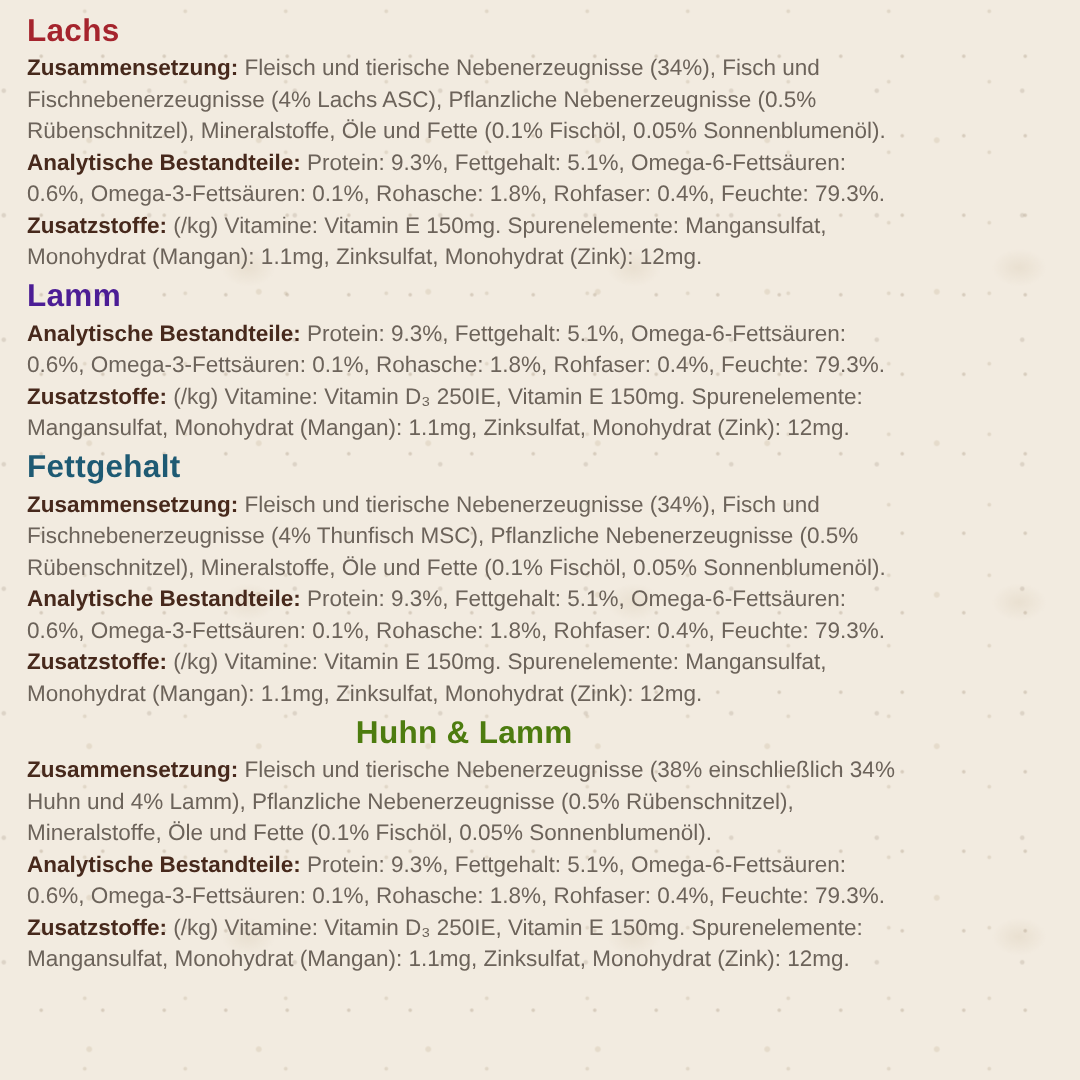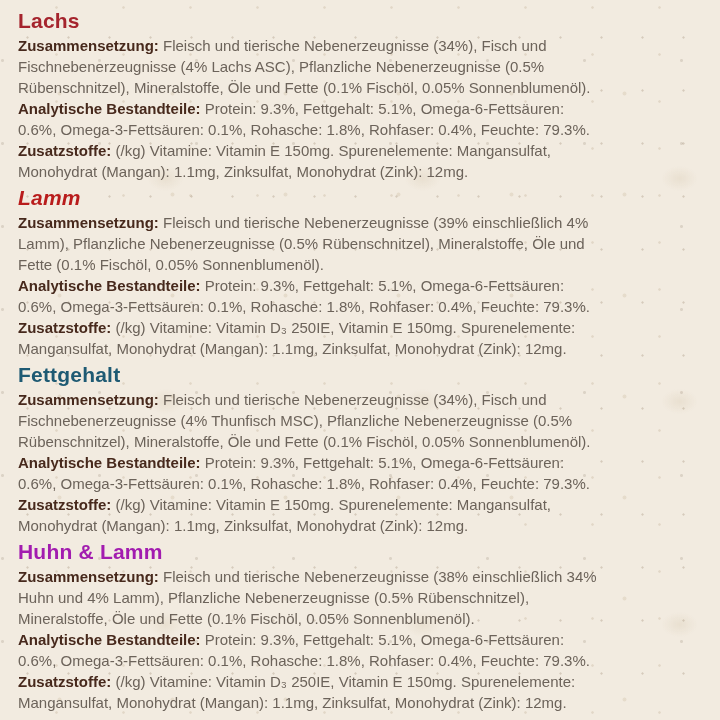--- a/index.html
+++ b/index.html
@@ -58,25 +58,21 @@
       <strong>Analytische Bestandteile:</strong>
       <span>Protein: 9.3%, Fettgehalt: 5.1%, Omega-6-Fettsäuren: 0.6%, Omega-3-Fettsäuren: 0.1%, Rohasche: 1.8%, Rohfaser: 0.4%, Feuchte: 79.3%.</span>
     </p>
     <p class="para">
       <strong>Zusatzstoffe:</strong>
       <span>(/kg) Vitamine: Vitamin E 150mg. Spurenelemente: Mangansulfat, Monohydrat (Mangan): 1.1mg, Zinksulfat, Monohydrat (Zink): 12mg.</span>
     </p>
   </section>
 
   <section>
-    <h2 class="section-title" style="color: #b91c1c; font-style: italic;">Lamm</h2>
-    <p class="para">
-      <strong>Zusammensetzung:</strong>
-      <span>Fleisch und tierische Nebenerzeugnisse (39% einschließlich 4% Lamm), Pflanzliche Nebenerzeugnisse (0.5% Rübenschnitzel), Mineralstoffe, Öle und Fette (0.1% Fischöl, 0.05% Sonnenblumenöl).</span>
-    </p>
+    <h2 class="section-title" style="color: #4c1d95;">Lamm</h2>
     <p class="para">
       <strong>Analytische Bestandteile:</strong>
       <span>Protein: 9.3%, Fettgehalt: 5.1%, Omega-6-Fettsäuren: 0.6%, Omega-3-Fettsäuren: 0.1%, Rohasche: 1.8%, Rohfaser: 0.4%, Feuchte: 79.3%.</span>
     </p>
     <p class="para">
       <strong>Zusatzstoffe:</strong>
       <span>(/kg) Vitamine: Vitamin D₃ 250IE, Vitamin E 150mg. Spurenelemente: Mangansulfat, Monohydrat (Mangan): 1.1mg, Zinksulfat, Monohydrat (Zink): 12mg.</span>
     </p>
   </section>
 
@@ -90,21 +86,21 @@
       <strong>Analytische Bestandteile:</strong>
       <span>Protein: 9.3%, Fettgehalt: 5.1%, Omega-6-Fettsäuren: 0.6%, Omega-3-Fettsäuren: 0.1%, Rohasche: 1.8%, Rohfaser: 0.4%, Feuchte: 79.3%.</span>
     </p>
     <p class="para">
       <strong>Zusatzstoffe:</strong>
       <span>(/kg) Vitamine: Vitamin E 150mg. Spurenelemente: Mangansulfat, Monohydrat (Mangan): 1.1mg, Zinksulfat, Monohydrat (Zink): 12mg.</span>
     </p>
   </section>
 
   <section>
-    <h2 class="section-title" style="color: #a21caf;">Huhn &amp; Lamm</h2>
+    <h2 class="section-title" style="color: #4d7c0f; text-align: center;">Huhn &amp; Lamm</h2>
     <p class="para">
       <strong>Zusammensetzung:</strong>
       <span>Fleisch und tierische Nebenerzeugnisse (38% einschließlich 34% Huhn und 4% Lamm), Pflanzliche Nebenerzeugnisse (0.5% Rübenschnitzel), Mineralstoffe, Öle und Fette (0.1% Fischöl, 0.05% Sonnenblumenöl).</span>
     </p>
     <p class="para">
       <strong>Analytische Bestandteile:</strong>
       <span>Protein: 9.3%, Fettgehalt: 5.1%, Omega-6-Fettsäuren: 0.6%, Omega-3-Fettsäuren: 0.1%, Rohasche: 1.8%, Rohfaser: 0.4%, Feuchte: 79.3%.</span>
     </p>
     <p class="para">
       <strong>Zusatzstoffe:</strong>

